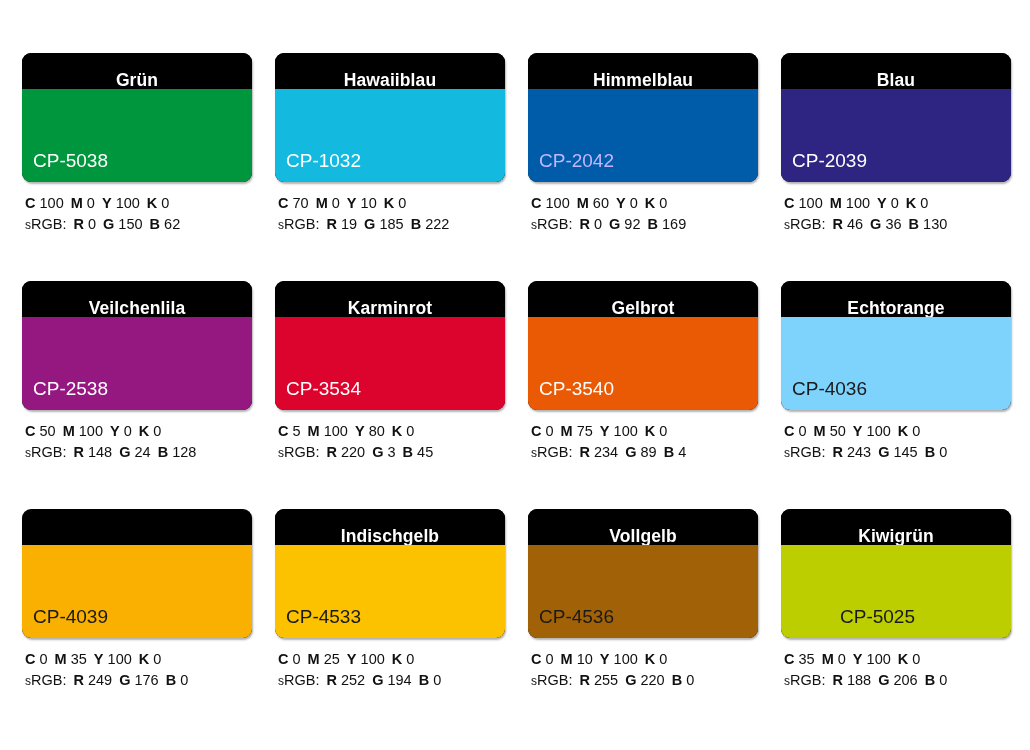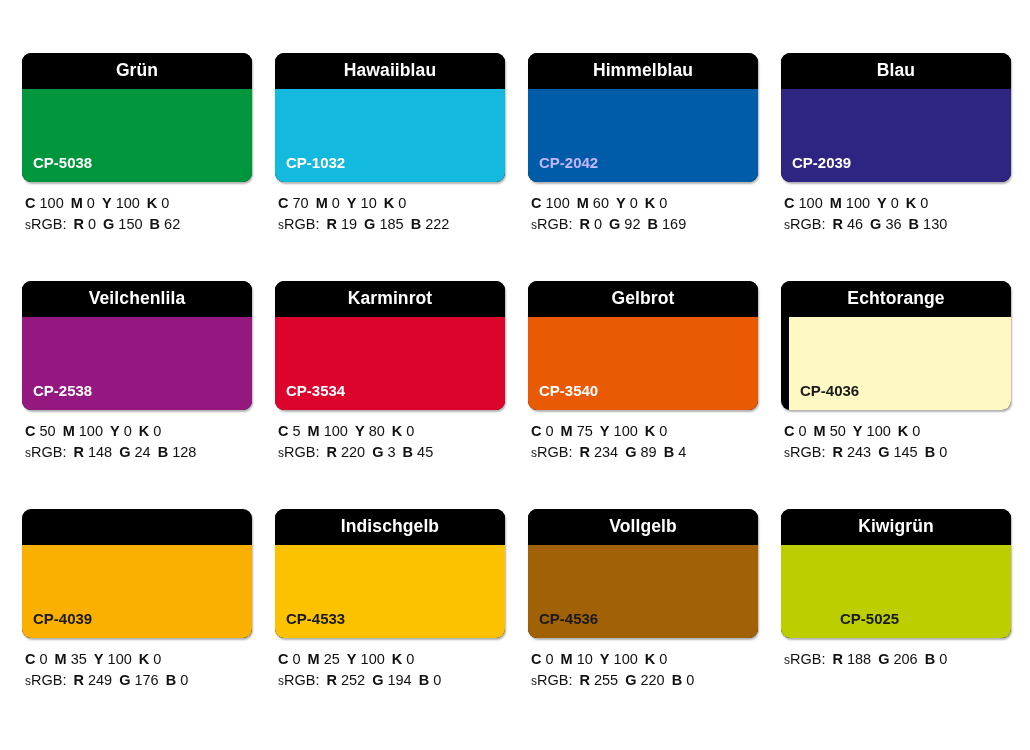--- a/index.html
+++ b/index.html
@@ -38,43 +38,43 @@
     border-radius: 9px;
     background: #000000;
     overflow: hidden;
     position: relative;
     box-shadow: 1px 2px 2px rgba(0,0,0,0.30);
   }
   .card-header {
     height: 36px;
     background: #000000;
     display: flex;
-    align-items: center;
+    align-items: flex-end;
     justify-content: center;
   }
   .card-title {
     color: #ffffff;
     font-size: 17.5px;
     font-weight: bold;
     letter-spacing: 0.1px;
     line-height: 1;
     white-space: nowrap;
   }
   .card-swatch {
     position: absolute;
     left: 0;
     right: 0;
     top: 36px;
     bottom: 0;
     display: flex;
     align-items: flex-end;
   }
   .card-code {
-    font-size: 15px;
-    font-weight: bold;
+    font-size: 19px;
+    font-weight: normal;
     margin: 0 0 12px 11px;
     line-height: 1;
     white-space: nowrap;
   }
   .specs {
     margin-top: 11px;
     padding-left: 3px;
     color: #1a1a1a;
   }
   .spec-line {
@@ -202,21 +202,21 @@
         <div class="specs">
           <div class="spec-line"><span class="k">C</span> <span class="v">0</span><span class="sep"></span><span class="k">M</span> <span class="v">75</span><span class="sep"></span><span class="k">Y</span> <span class="v">100</span><span class="sep"></span><span class="k">K</span> <span class="v">0</span></div>
           <div class="spec-line"><span class="srgb-label"><span class="small-s">s</span>RGB:</span><span class="sep"></span><span class="k">R</span> <span class="v">234</span><span class="sep"></span><span class="k">G</span> <span class="v">89</span><span class="sep"></span><span class="k">B</span> <span class="v">4</span></div>
         </div>
       </div>
       <div class="card-cell">
         <div class="card">
           <div class="card-header">
             <span class="card-title">Echtorange</span>
           </div>
-          <div class="card-swatch" style="background: #fef9c3; margin-left: 8px;">
+          <div class="card-swatch" style="background: #7dd3fc;">
             <div class="card-code" style="color: rgb(26, 26, 26);">CP-4036</div>
           </div>
         </div>
         <div class="specs">
           <div class="spec-line"><span class="k">C</span> <span class="v">0</span><span class="sep"></span><span class="k">M</span> <span class="v">50</span><span class="sep"></span><span class="k">Y</span> <span class="v">100</span><span class="sep"></span><span class="k">K</span> <span class="v">0</span></div>
           <div class="spec-line"><span class="srgb-label"><span class="small-s">s</span>RGB:</span><span class="sep"></span><span class="k">R</span> <span class="v">243</span><span class="sep"></span><span class="k">G</span> <span class="v">145</span><span class="sep"></span><span class="k">B</span> <span class="v">0</span></div>
         </div>
       </div>
       <div class="card-cell">
         <div class="card">
@@ -260,17 +260,18 @@
       <div class="card-cell">
         <div class="card">
           <div class="card-header">
             <span class="card-title">Kiwigrün</span>
           </div>
           <div class="card-swatch" style="background: rgb(188, 206, 0); padding-left: 48px;">
             <div class="card-code" style="color: rgb(26, 26, 26);">CP-5025</div>
           </div>
         </div>
         <div class="specs">
+          <div class="spec-line"><span class="k">C</span> <span class="v">35</span><span class="sep"></span><span class="k">M</span> <span class="v">0</span><span class="sep"></span><span class="k">Y</span> <span class="v">100</span><span class="sep"></span><span class="k">K</span> <span class="v">0</span></div>
           <div class="spec-line"><span class="srgb-label"><span class="small-s">s</span>RGB:</span><span class="sep"></span><span class="k">R</span> <span class="v">188</span><span class="sep"></span><span class="k">G</span> <span class="v">206</span><span class="sep"></span><span class="k">B</span> <span class="v">0</span></div>
         </div>
       </div>
     </div>
 </div>
 
 </body></html>

